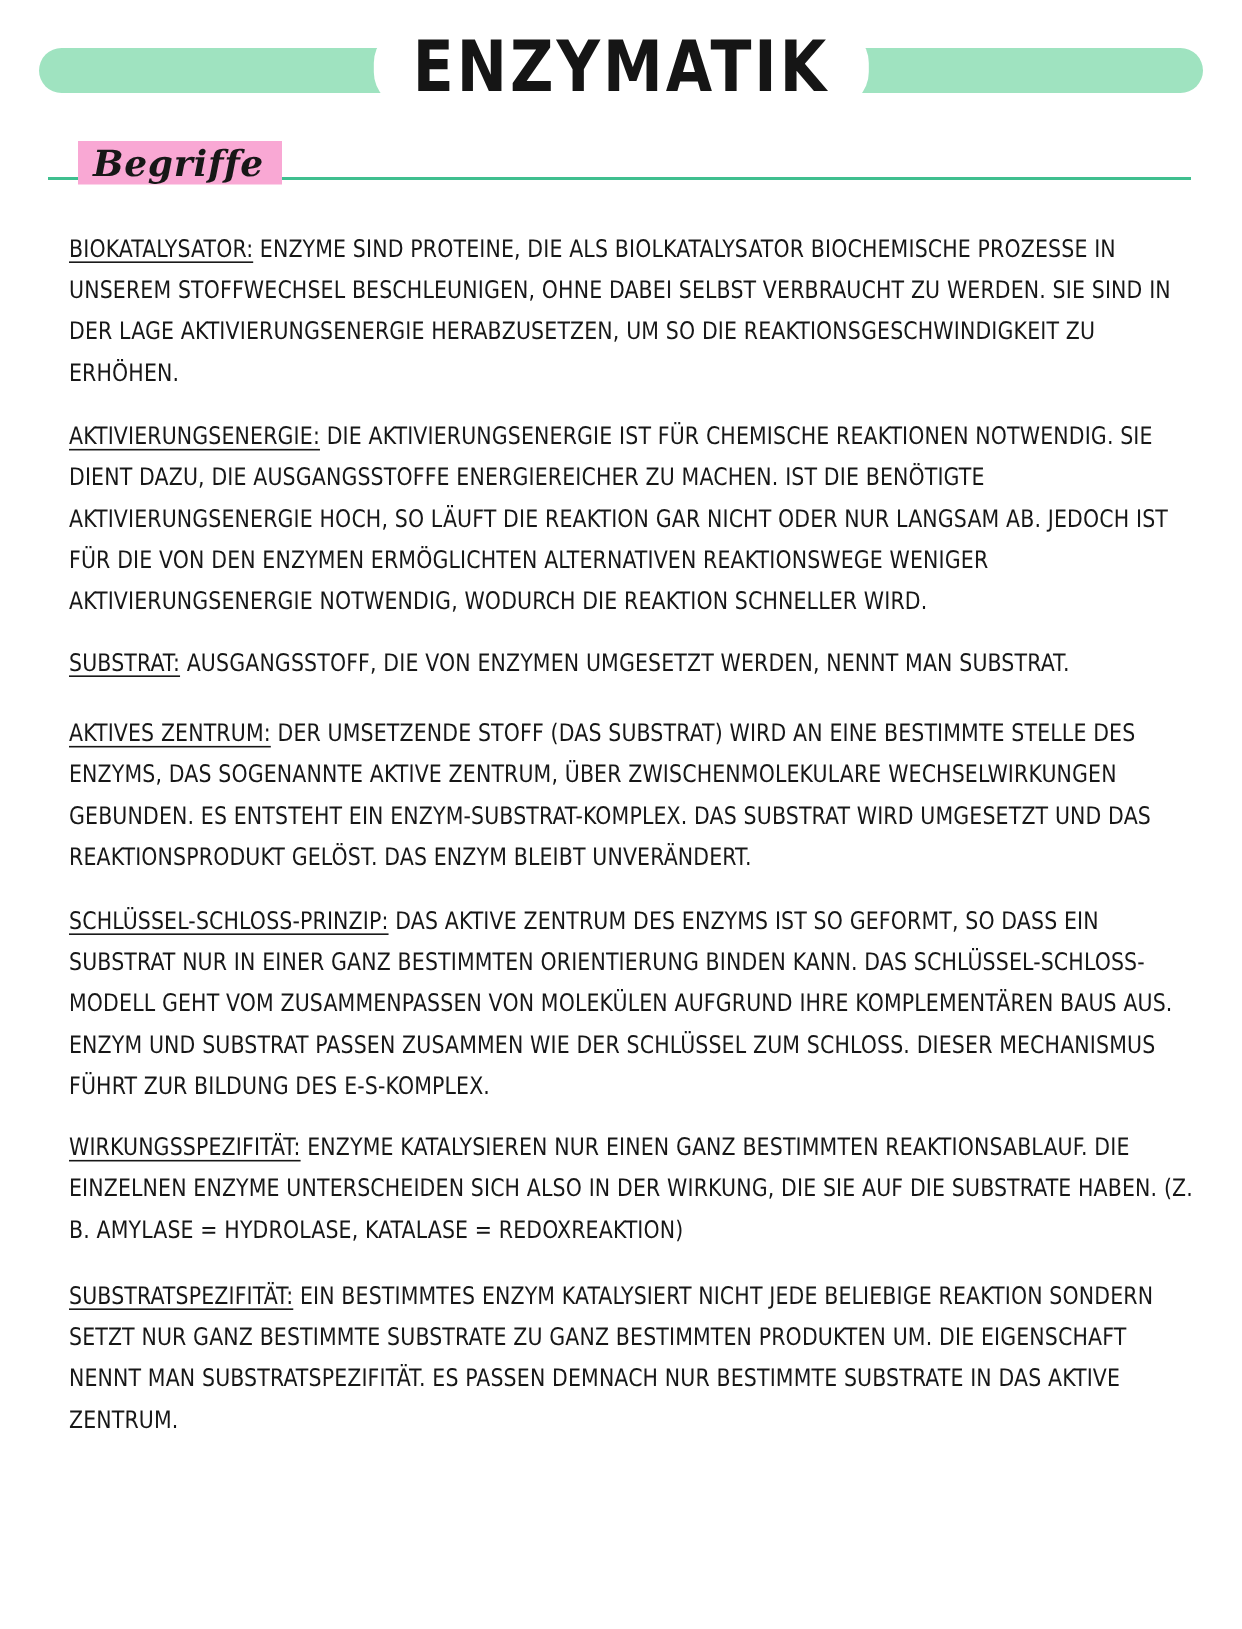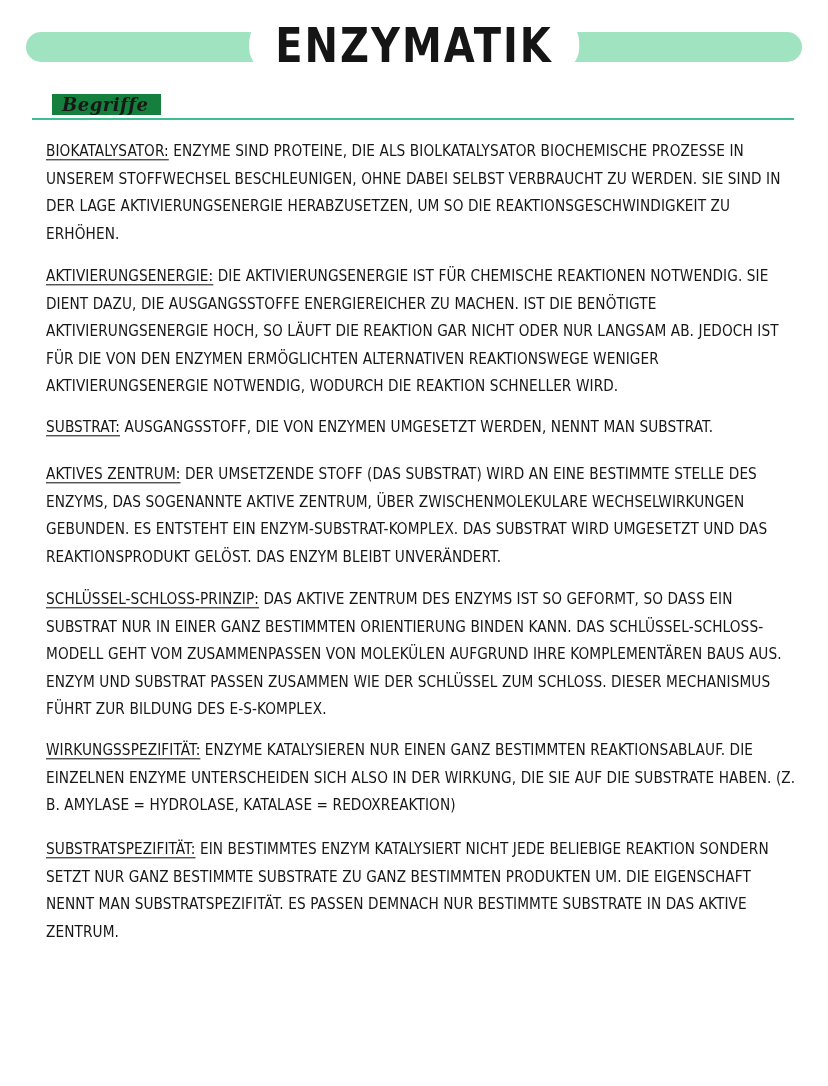--- a/index.html
+++ b/index.html
@@ -73,33 +73,33 @@
     left: 6px;
     right: 8px;
     top: 24px;
     height: 2px;
     background: #3fbf8f;
   }
   .section-label {
     position: absolute;
     left: 26px;
     top: 0;
-    background: #15803d;
+    background: #f9a8d4;
     padding: 0 12px 0 10px;
     font-family: "DejaVu Serif", serif;
     font-style: italic;
-    font-size: 18px;
+    font-size: 24px;
     font-weight: bold;
     color: #171717;
     letter-spacing: 0.5px;
   }
 
   
   .content {
-    margin-top: 3px;
+    margin-top: 18px;
     padding: 0 6px 0 20px;
   }
   .entry {
     margin-bottom: 21px;
   }
   .entry p {
     margin: 0;
     font-family: "DejaVu Sans Condensed", "DejaVu Sans", sans-serif;
     font-size: 15.2px;
     line-height: 26px;

